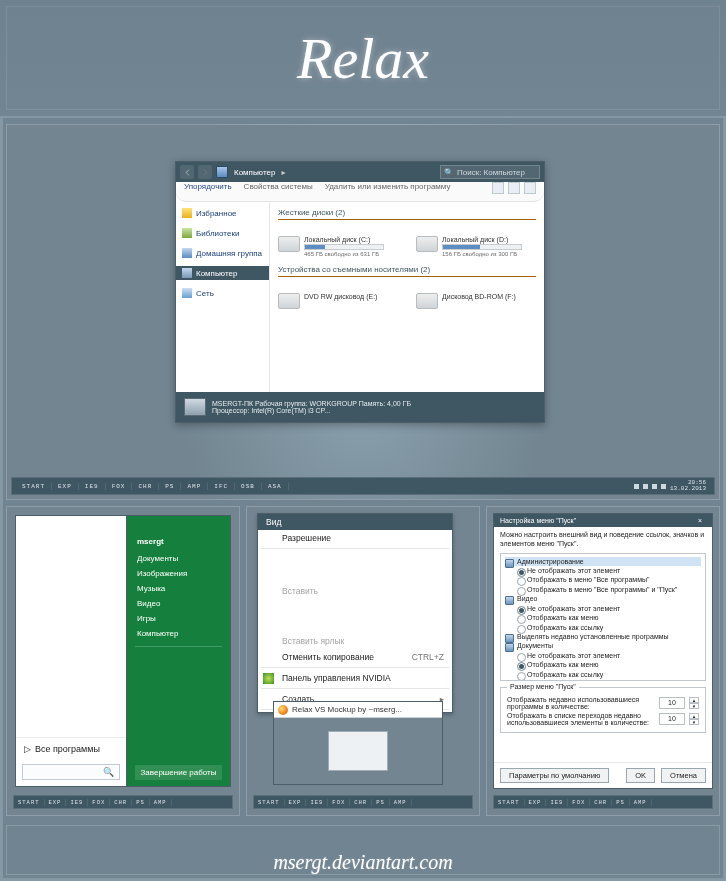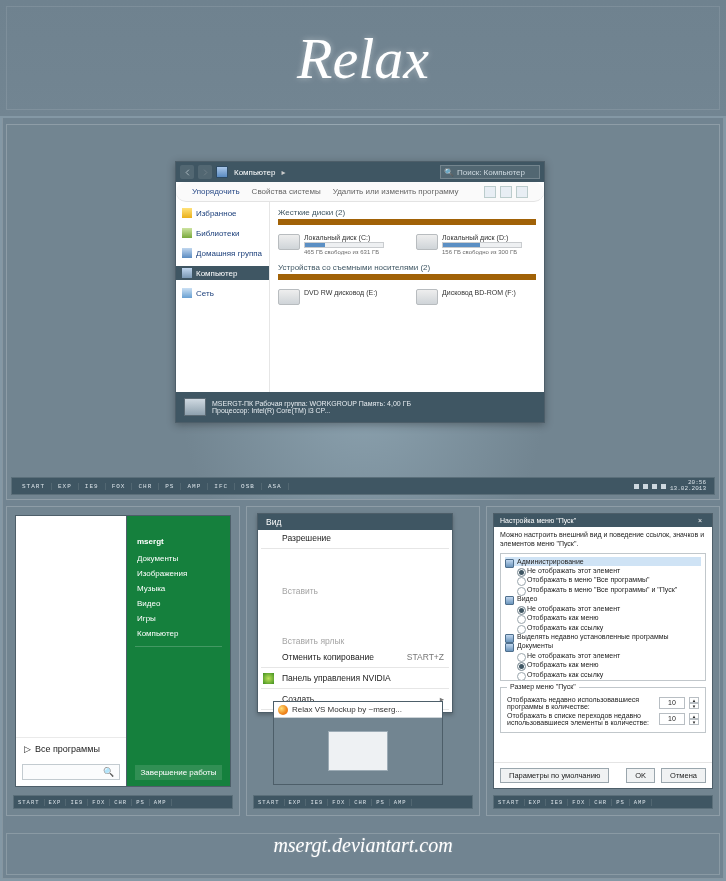--- a/index.html
+++ b/index.html
@@ -63,37 +63,37 @@
   }
   .nav-btn { width: 14px; height: 14px; border-radius: 2px; background: rgba(255,255,255,.1); display:flex;align-items:center;justify-content:center;}
   .nav-btn svg { width:7px; height:7px; }
   .addr-icon { width:12px; height:12px; background:linear-gradient(#a9c6e8,#5a8bc1); border:1px solid #2d4a63; border-radius:1px;}
   .addr-text { color:#fff; flex:0 0 auto; padding:0 2px; }
   .addr-chevron { color:#ccc; }
   .addr-spacer { flex:1; }
   .addr-search { width:100px; height:14px; background:rgba(255,255,255,.1); border:1px solid rgba(255,255,255,.2); padding:0 3px; color:#cdd8df; display:flex;align-items:center;gap:3px;}
   .explorer-cmdbar {
     height: 20px; background:#fafafa; border-bottom:1px solid #e3e3e3;
-    display:flex; align-items:center; padding:0 16px; gap:12px; color:#2a4b88;border-radius:10px;
+    display:flex; padding:0 8px; gap:12px; color:#2a4b88;border-radius:10px;
   }
   .explorer-cmdbar .dim { color:#666; }
   .explorer-cmdbar .rightico { margin-left:auto; display:flex; gap:4px;}
   .smico { width:12px; height:12px; background:#e8eef4; border:1px solid #bcc; }
   .explorer-body { flex:1; display:flex; }
   .explorer-sidebar { width:98px; background:#fff; border-right:1px solid #e6e6e6; padding:4px 0;}
   .sb-item { display:flex; align-items:center; gap:4px; padding:2px 6px; color:#1a3e7a;}
   .sb-item.sel { background:#3f5663; color:#fff; }
   .sb-ico { width:10px; height:10px; flex:0 0 auto; }
   .ico-star{background:linear-gradient(#ffe27a,#eab01a);}
   .ico-lib{background:linear-gradient(#cde3a1,#7aa93c);}
   .ico-home{background:linear-gradient(#c1d7ef,#5a8bc1);}
   .ico-comp{background:linear-gradient(#c1d7ef,#7a98b4);}
   .ico-net{background:linear-gradient(#cce1f4,#68a0d2);}
   .explorer-content { flex:1; padding:4px 8px; }
-  .sect { color:#3f5663; padding:2px 0; border-bottom:6px solid #a16207; margin-bottom:9px;}
+  .sect { color:#3f5663; padding:2px 0; border-bottom:1px solid #a16207; margin-bottom:16px;}
   .drive-row { display:flex; gap:18px; margin-bottom:6px;}
   .drive { display:flex; gap:4px; width:120px;}
   .drive-ico { width:22px; height:16px; background:linear-gradient(#eee,#cfd4d8); border:1px solid #b8bcbf; border-radius:2px; flex:0 0 auto;}
   .drive-text { display:flex; flex-direction:column; font-size:7px;}
   .drive-bar { height:6px; width:80px; background:#eef0f2; border:1px solid #c9cccf; margin:1px 0;}
   .drive-bar > div { height:100%; background:#5b8fc4;}
   .drive-free { color:#6c6c6c; font-size:6px;}
   .explorer-status {
     height:30px; background:#3f5663; color:#e6ecf0; display:flex; align-items:center; padding:0 8px; gap:6px; font-size:7px;
   }
@@ -171,23 +171,23 @@
   .spin-btns span{ height:6px; border:1px solid #b8bec3; font-size:5px; line-height:4px; text-align:center;}
   .set-footer { display:flex; gap:6px; padding:5px 6px; justify-content:space-between; border-top:1px solid #e4e4e4;}
   .btn { border:1px solid #9aa6ad; padding:2px 8px; background:#f0f2f3; font-size:7.5px;}
   .set-footer .left{ margin-right:auto;}
 
   .mini-taskbar { position:absolute; left:6px; right:6px; bottom:6px; height:14px; background:#3f5663; border:1px solid rgba(255,255,255,.15); display:flex; align-items:center; font-size:5.5px; color:#d8e1e7; font-family:"Courier New",monospace;}
   .mini-taskbar .tb-item{ padding:0 4px;}
 
   
   .footer {
-    position:absolute; left:6px; right:6px; bottom:6px; height:42px;
+    position:absolute; left:6px; right:6px; bottom:6px; height:50px;
     border:1px solid rgba(255,255,255,.18);
-    display:flex; align-items:flex-start; justify-content:center;
+    display:flex; align-items:flex-end; justify-content:center;
     font-family:"Brush Script MT","Segoe Script",cursive;
     font-style:italic; font-size:20px; color:#fff;
     text-shadow:0 0 2px rgba(255,255,255,.3);
   }
 </style>
 </head>
 <body>
 
 <div class="frame-border"></div>
 
@@ -371,21 +371,21 @@
   <div class="panel">
     <div class="ctxmenu">
       <div class="ctx-head">Вид</div>
       <div id="ctx-a">
           <div class="ctx-item">Разрешение</div>
         </div>
       <div class="ctx-sep"></div>
       <div id="ctx-b">
           <div class="ctx-item ctx-dis"><span>Вставить</span></div>
           <div class="ctx-item ctx-dis"><span>Вставить ярлык</span></div>
-          <div class="ctx-item"><span>Отменить копирование</span><span class="short">START+Z</span></div>
+          <div class="ctx-item"><span>Отменить копирование</span><span class="short">CTRL+Z</span></div>
         </div>
       <div class="ctx-sep"></div>
       <div class="ctx-item">
         <span class="ctx-ico" style="background:radial-gradient(circle,#bde25a,#3f8f1f)"></span>
         <span>Панель управления NVIDIA</span>
       </div>
       <div class="ctx-sep"></div>
       <div class="ctx-item">
         <span>Создать</span>
         <span class="short">▸</span>

